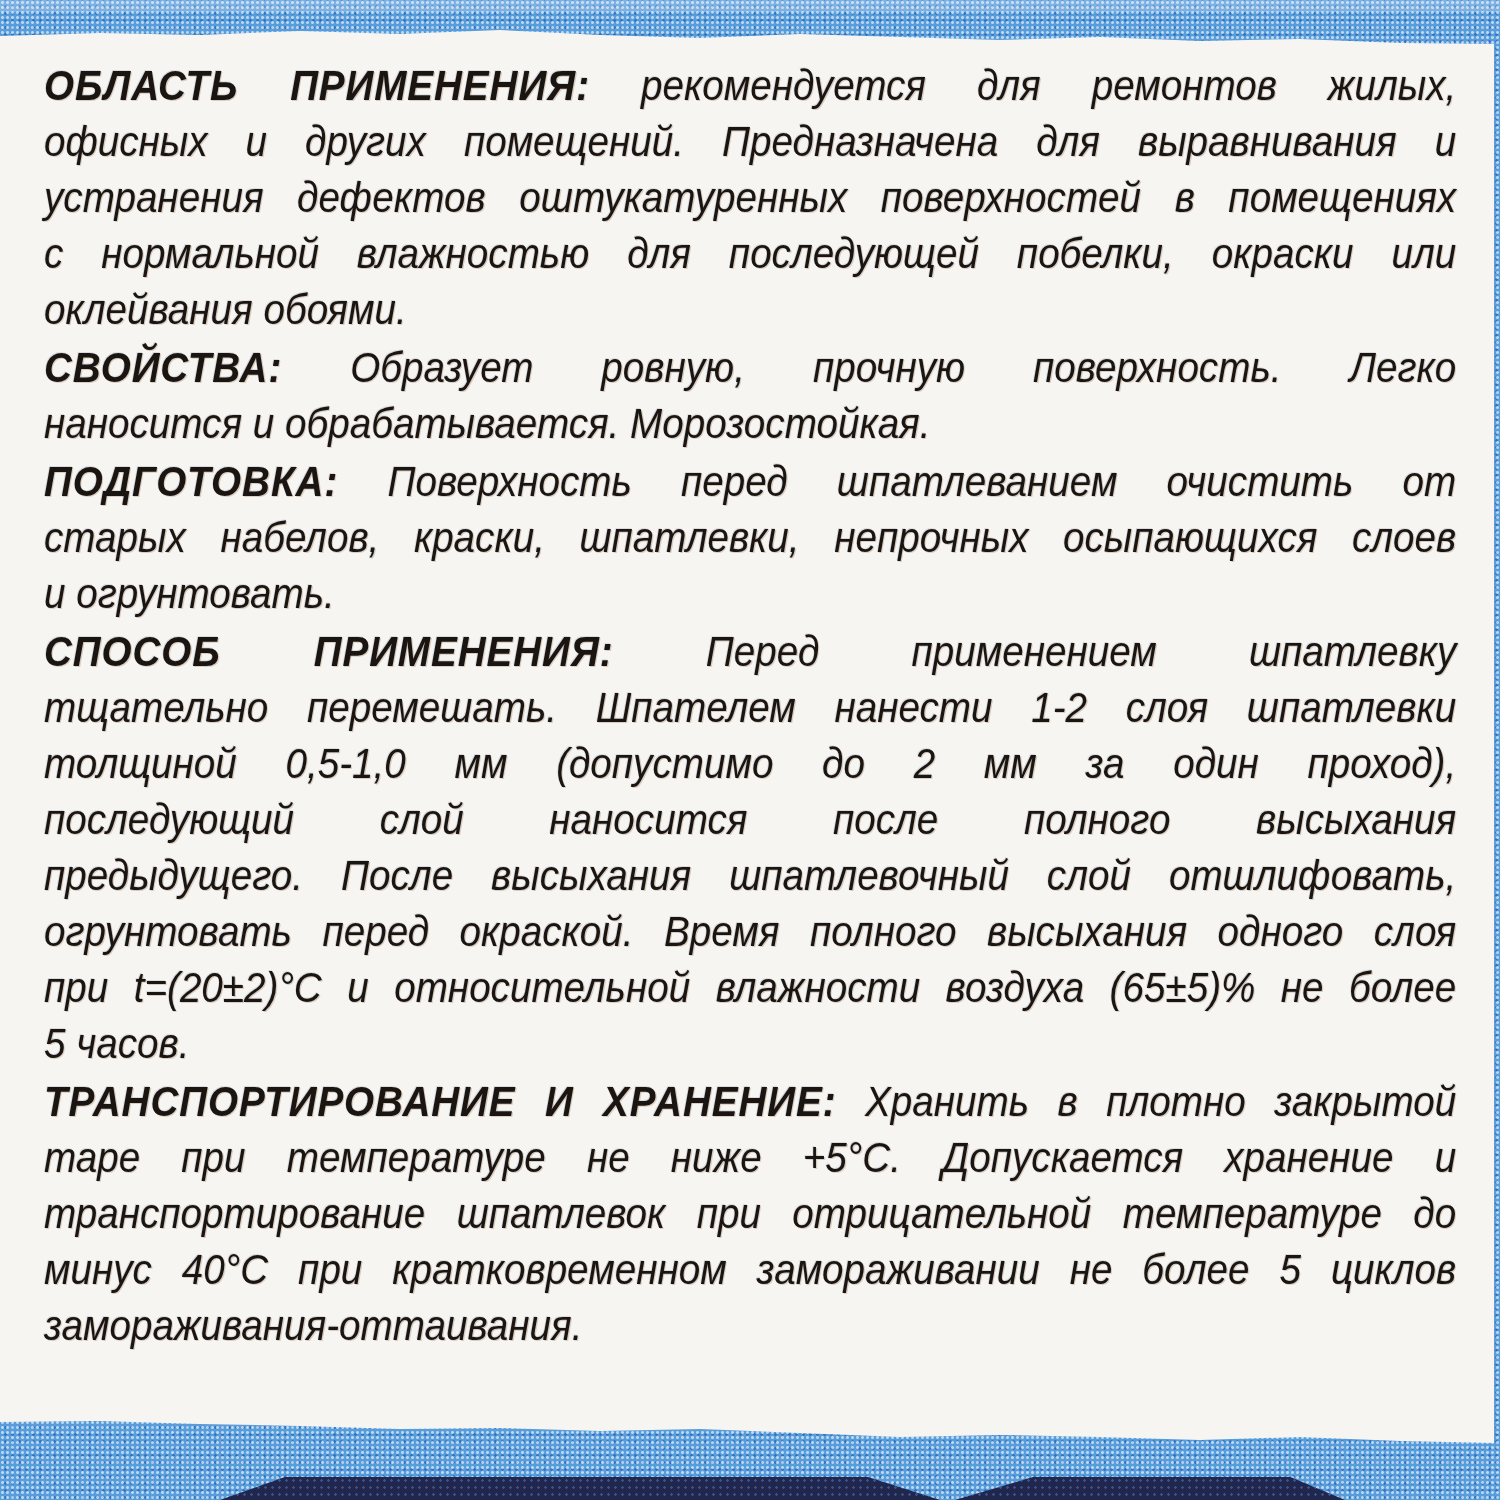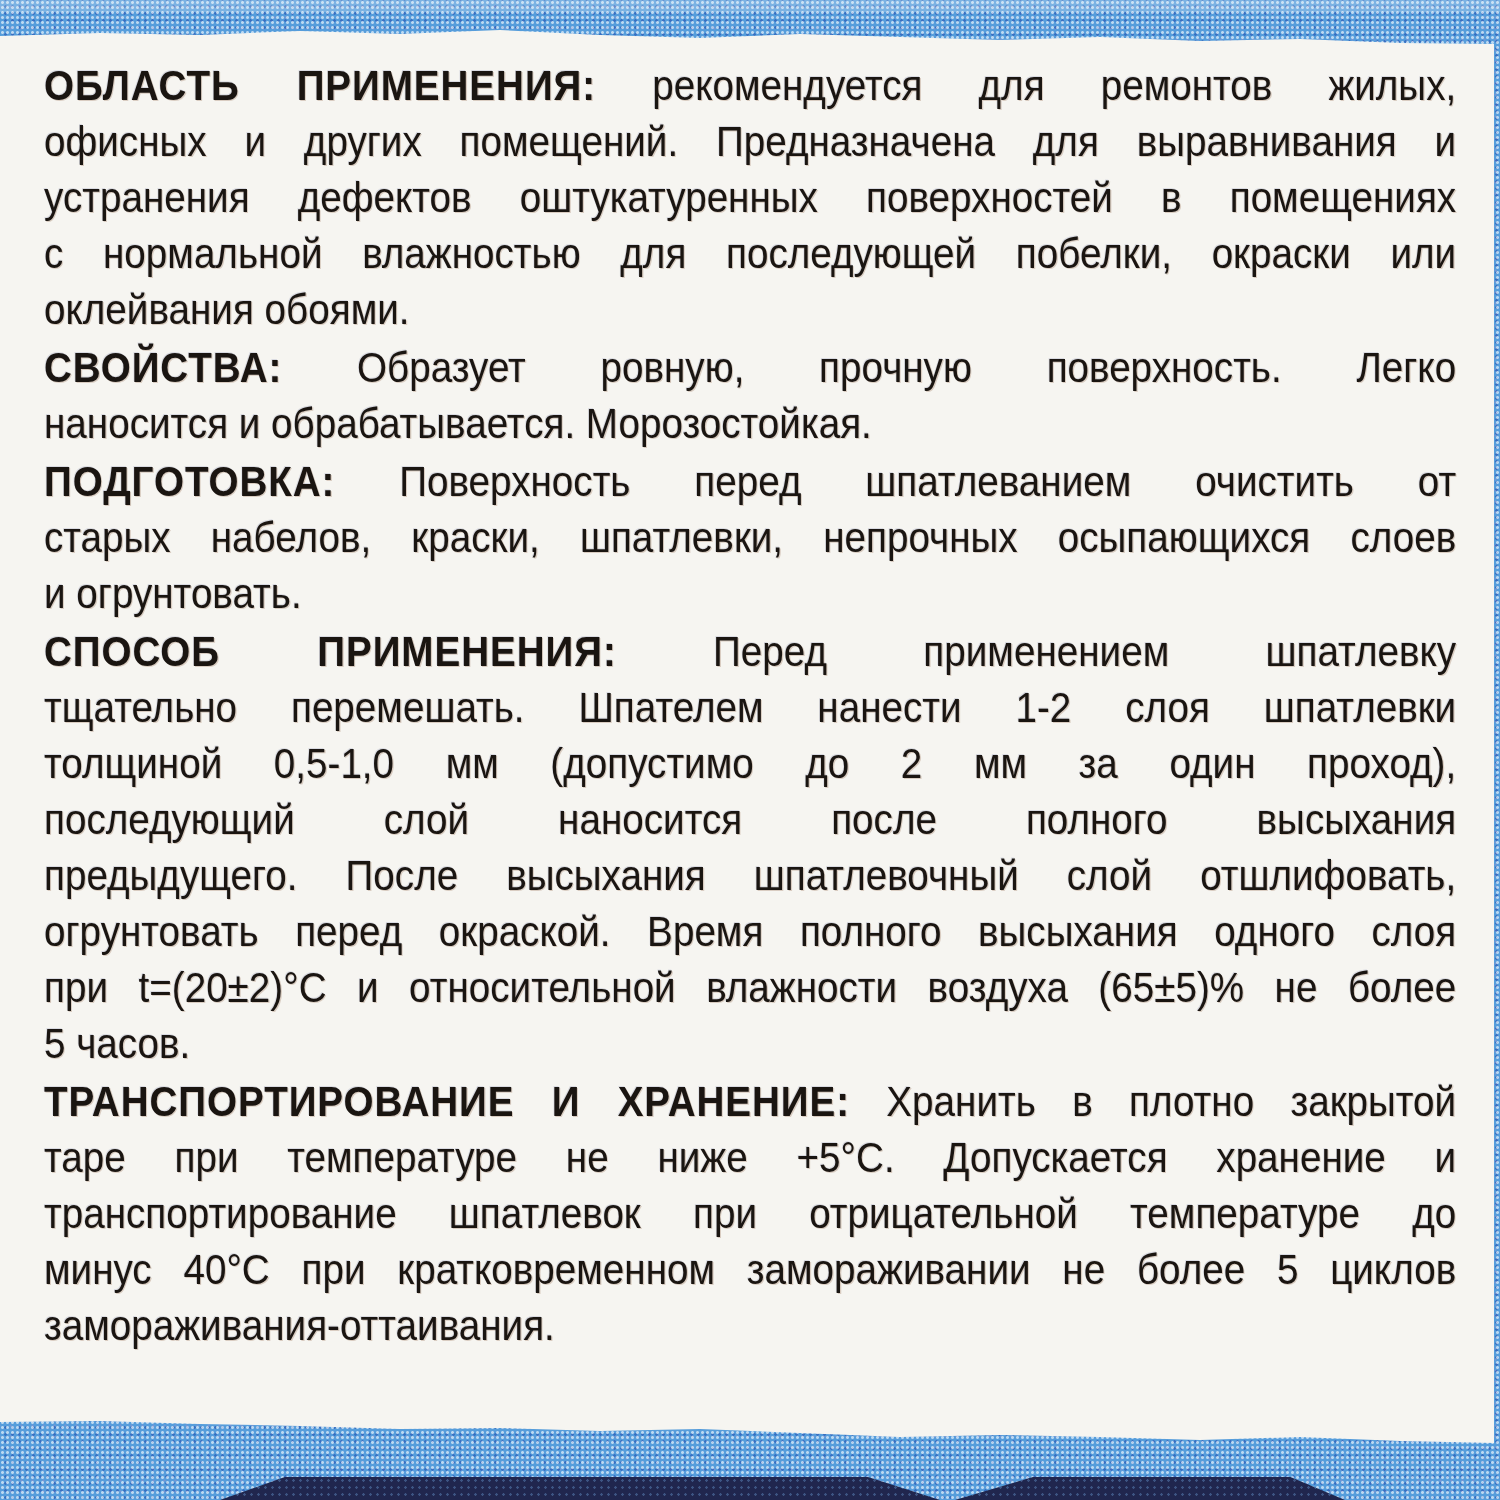--- a/index.html
+++ b/index.html
@@ -41,20 +41,21 @@
     background:var(--label-white);
     filter:drop-shadow(0 2px 2px rgba(40,60,90,.25));
     clip-path:polygon(
       0px 36px, 100px 33px, 200px 35px, 300px 31px, 400px 34px, 500px 30px,
       600px 35px, 700px 38px, 800px 34px, 900px 37px, 1000px 40px, 1100px 37px,
       1200px 41px, 1300px 39px, 1400px 43px, 1494px 44px,
       1494px 1443px, 1400px 1441px, 1300px 1437px, 1200px 1440px, 1100px 1437px,
       1000px 1435px, 900px 1437px, 800px 1433px, 700px 1429px, 600px 1431px,
       500px 1428px, 400px 1429px, 300px 1426px, 200px 1424px, 100px 1421px, 0px 1422px
     );
+    font-style:italic;
   }
   .textblock{
     position:absolute;left:44px;top:58px;width:1535px;
     transform:scaleX(0.92);transform-origin:0 0;
     color:var(--text-black);
     font-size:42px;line-height:56px;
     text-shadow:1.2px 1.2px 0 rgba(115,60,25,.22), -0.8px -0.8px 0 rgba(40,60,130,.14);
   }
   .section + .section{margin-top:2px;}
   .line{

